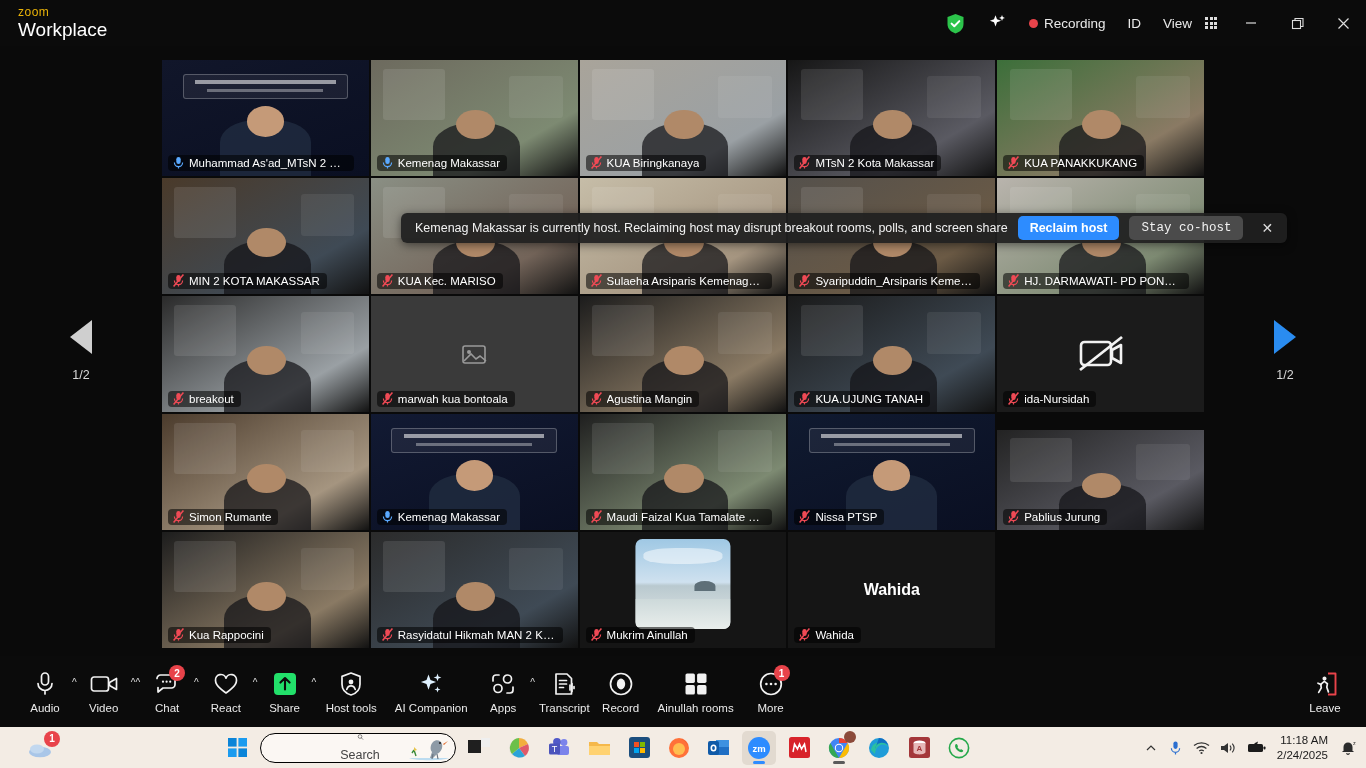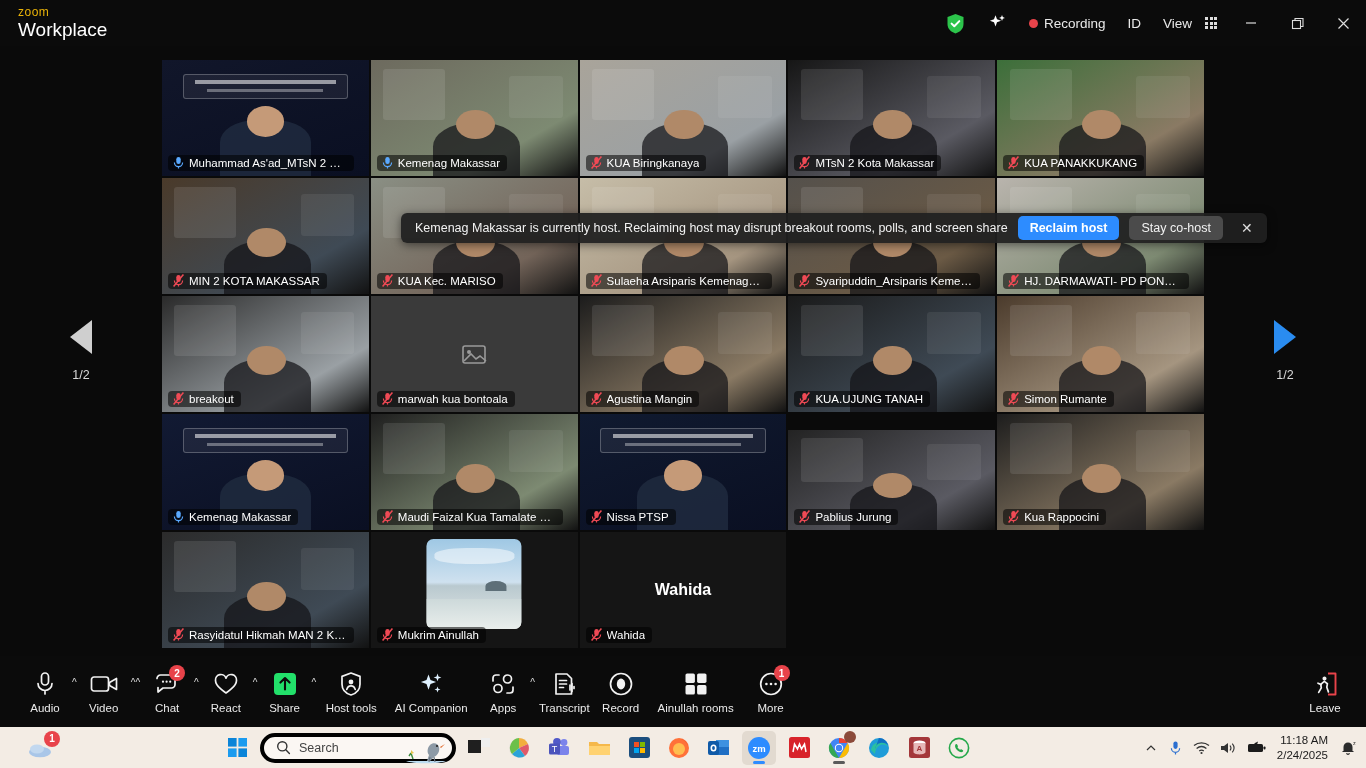--- a/index.html
+++ b/index.html
@@ -81,21 +81,21 @@
     display: flex; align-items: center; padding: 0 6px 0 14px; gap: 10px;
     box-shadow: 0 2px 10px rgba(0,0,0,.5); z-index: 30;
   }
   .host-banner .msg { color: #f2f2f2; font-size: 12.5px; white-space: nowrap; }
   .btn-reclaim {
     background: #2d8cff; color: #fff; font-size: 12.5px; font-weight: bold;
     border: none; border-radius: 5px; padding: 5px 12px; cursor: pointer;
   }
   .btn-stay {
     background: #4b4b4b; color: #f2f2f2; font-size: 12.5px;
-    border: none; border-radius: 5px; padding: 5px 12px; cursor: pointer;
+    border: none; border-radius: 5px; padding: 5px 12px; cursor: pointer; font-family: Liberation Mono, monospace;
   }
   .banner-close { color: #ddd; font-size: 14px; padding: 0 8px; cursor: pointer; }
 
   
   .toolbar {
     position: absolute; top: 656px; left: 0; width: 1366px; height: 71px;
     background: #0b0b0b; display: flex; align-items: center;
   }
   .tool {
     position: relative; height: 71px; display: flex; flex-direction: column;
@@ -122,21 +122,21 @@
   }
   .tb-left { width: 220px; display: flex; align-items: center; padding-left: 22px; }
   .tb-center { flex: 1; display: flex; align-items: center; gap: 6px; }
   .tb-sys { display: flex; align-items: center; gap: 10px; padding-right: 10px; }
   .tb-icon { width: 34px; height: 34px; display: flex; align-items: center; justify-content: center;
              border-radius: 5px; position: relative; cursor: pointer; }
   .tb-icon.active { background: #e2dad0; }
   .search-pill {
     height: 30px; width: 196px; background: #fbf7f3; border-radius: 16px;
     display: flex; align-items: center; gap: 8px; padding: 0 8px 0 12px;
-    border: 4px solid #000000; cursor: text; position: relative;
+    border: 1px solid #000000; cursor: text; position: relative; flex-direction: column;
   }
   .search-pill .ph { color: #444; font-size: 12.5px; }
   .clock { text-align: right; font-size: 11.5px; color: #1b1b1b; line-height: 1.25; padding-right: 2px; cursor: default; }
   .sys-ico { cursor: pointer; display: flex; align-items: center; }
   .run-dot { position: absolute; bottom: 1px; left: 50%; transform: translateX(-50%);
              width: 12px; height: 3px; border-radius: 2px; background: #5a5a5a; }
 </style>
 </head>
 <body>
 
@@ -463,20 +463,41 @@
             <span class="mic">
               <svg width="11" height="13" viewBox="0 0 11 13">
                 <rect x="3.3" y="1" width="4.4" height="7" rx="2.2" fill="#ef4a55"></rect>
                 <path d="M1.4 6.6a4.1 4.1 0 0 0 8.2 0M5.5 10.8v1.6" stroke="#ef4a55" stroke-width="1.2" fill="none"></path>
                 <path d="M0.6 12.4L10.4 0.6" stroke="#ef4a55" stroke-width="1.5"></path>
               </svg>
             </span>
             <span class="nm">KUA.UJUNG TANAH</span>
           </div>
         </div>
+        <div class="tile" style="background: rgb(27, 27, 27);">
+          <div class="vid" style="background:#1b1b1b;">
+            <div class="noshare-icon">
+              <svg width="46" height="38" viewBox="0 0 46 38">
+                <rect x="3" y="7" width="30" height="23" rx="3.5" stroke="#f2f2f2" fill="none" stroke-width="2.6"></rect>
+                <path d="M34 15l9-5v18l-9-5z" stroke="#f2f2f2" fill="none" stroke-width="2.6" stroke-linejoin="round"></path>
+                <path d="M2 35L44 2" stroke="#f2f2f2" stroke-width="2.8"></path>
+              </svg>
+            </div>
+          </div>
+          <div class="namebar">
+            <span class="mic">
+              <svg width="11" height="13" viewBox="0 0 11 13">
+                <rect x="3.3" y="1" width="4.4" height="7" rx="2.2" fill="#ef4a55"></rect>
+                <path d="M1.4 6.6a4.1 4.1 0 0 0 8.2 0M5.5 10.8v1.6" stroke="#ef4a55" stroke-width="1.2" fill="none"></path>
+                <path d="M0.6 12.4L10.4 0.6" stroke="#ef4a55" stroke-width="1.5"></path>
+              </svg>
+            </span>
+            <span class="nm">ida-Nursidah</span>
+          </div>
+        </div>
         <div class="tile" style="background: rgb(75, 59, 44);">
           <div class="vid" style="background:linear-gradient(150deg,#4b3b2c 0%,#a59580 72%,#121212 100%);">
             <div style="position:absolute;left:6%;top:8%;width:30%;height:44%;background:rgba(255,255,255,.10);border-radius:3px;"></div>
             <div style="position:absolute;right:7%;top:14%;width:26%;height:36%;background:rgba(255,255,255,.07);border-radius:3px;"></div>
             <div style="position:absolute;left:30%;bottom:0;width:42%;height:46%;border-radius:44% 44% 0 0;background:rgba(20,20,24,.72);"></div>
             <div style="position:absolute;left:41%;bottom:32%;width:19%;height:25%;border-radius:50%;background:#b08968;"></div>
           </div>
           <div class="namebar">
             <span class="mic">
               <svg width="11" height="13" viewBox="0 0 11 13">

